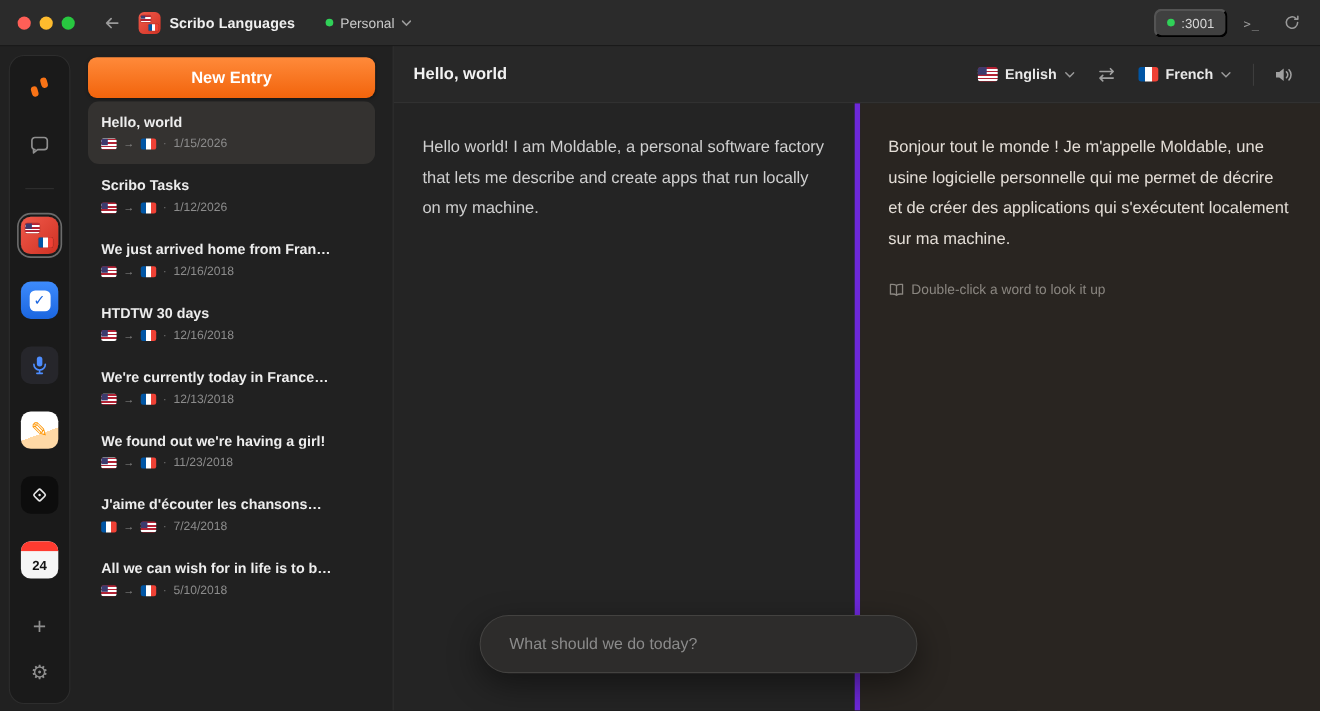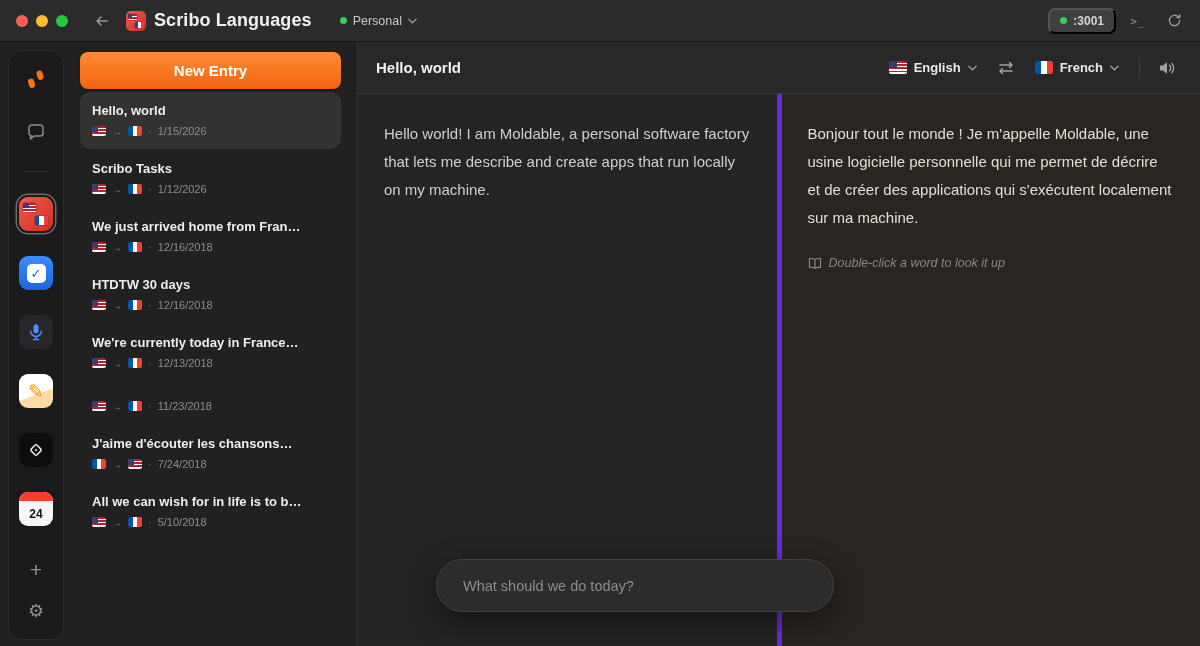--- a/index.html
+++ b/index.html
@@ -24,30 +24,30 @@
     display:flex; align-items:center; justify-content:center; border-radius:6px;
   }
   .app-chip { display:flex; align-items:center; gap:8px; margin-left:2px; }
   .mini-app-icon {
     width:20px; height:20px; border-radius:5px; position:relative; overflow:hidden;
     background:linear-gradient(135deg,#f0594a,#d13325);
   }
   .mini-app-icon .flag { position:absolute; width:9px; height:6px; border-radius:1px; box-shadow:0 0 0 0.5px rgba(0,0,0,.25); }
   .mini-app-icon .flag.pos-a { left:2px; top:3px; }
   .mini-app-icon .flag.pos-b { left:9px; top:11px; }
-  .app-title { font-size:18px; font-weight:700; color:#f0f0f0; letter-spacing:.1px; }
+  .app-title { font-size:13px; font-weight:700; color:#f0f0f0; letter-spacing:.1px; }
   .workspace {
     display:flex; align-items:center; gap:6px; background:transparent; border:none;
     color:#c9c9c9; font-size:12.5px; padding:5px 8px; border-radius:6px; margin-left:12px;
   }
   .status-dot { width:7px; height:7px; border-radius:50%; background:#30d158; display:inline-block; }
   .tb-right { margin-left:auto; display:flex; align-items:center; gap:8px; }
   .port-badge {
     display:flex; align-items:center; gap:6px; background:#404040; border-radius:7px;
-    padding:4px 10px; font-size:12px; color:#d6d6d6;font-weight:bold;
+    padding:4px 10px; font-size:12px; color:#d6d6d6;
   }
   .icon-terminal::before { content:">_"; font-family:"DejaVu Sans Mono",monospace; font-size:11px; letter-spacing:1px; }
 
   
   .content { display:flex; height:604px; background:#212121; }
 
   
   .rail {
     width:56px; margin:8px 0 6px 8px; background:#1a1a1a; border:1px solid #2d2d2d;
     border-radius:14px; display:flex; flex-direction:column; align-items:center;
@@ -121,21 +121,21 @@
   .ctrl-btn { width:30px; height:30px; background:transparent; border:none; color:#a0a0a0; display:flex; align-items:center; justify-content:center; border-radius:7px; }
   .vdiv { width:1px; height:20px; background:#3d3d3d; margin:0 6px; }
 
   .panels { flex:1; display:flex; min-height:0; }
   .panel { flex:1; padding:26px 26px; min-width:0; }
   .panel.source { background:#242424; border-right:5px solid #6d28d9; }
   .panel.target { background:#292521; }
   .panel p { font-size:15px; line-height:1.87; }
   .panel.source p { color:#cfcfcf; max-width:368px; }
   .panel.target p { color:#e3ddd6; max-width:402px; }
-  .hint { display:flex; align-items:center; gap:7px; margin-top:24px; color:#8a8680; font-size:12.5px;font-style:italic; }
+  .hint { display:flex; align-items:center; gap:7px; margin-top:24px; color:#8a8680; font-size:12.5px; }
 
   
   .prompt {
     position:absolute; left:635px; bottom:34px; transform:translateX(-50%);
     width:398px; height:53px; border-radius:27px; background:#2d2c2b;
     border:1px solid #434240; box-shadow:0 10px 30px rgba(0,0,0,.45);
     display:flex; align-items:center; padding:0 26px;
   }
   .prompt input {
     flex:1; background:transparent; border:none; outline:none;
@@ -299,20 +299,21 @@
           <div class="entry-meta">
             <span class="flag us"></span>
             <span class="meta-arrow">→</span>
             <span class="flag fr"></span>
             <span class="meta-dot">·</span>
             <span class="entry-date">12/13/2018</span>
           </div>
         </div>
 
         <div class="entry">
+          <div class="entry-title">We found out we're having a girl!</div>
           <div class="entry-meta">
             <span class="flag us"></span>
             <span class="meta-arrow">→</span>
             <span class="flag fr"></span>
             <span class="meta-dot">·</span>
             <span class="entry-date">11/23/2018</span>
           </div>
         </div>
 
         <div class="entry">

